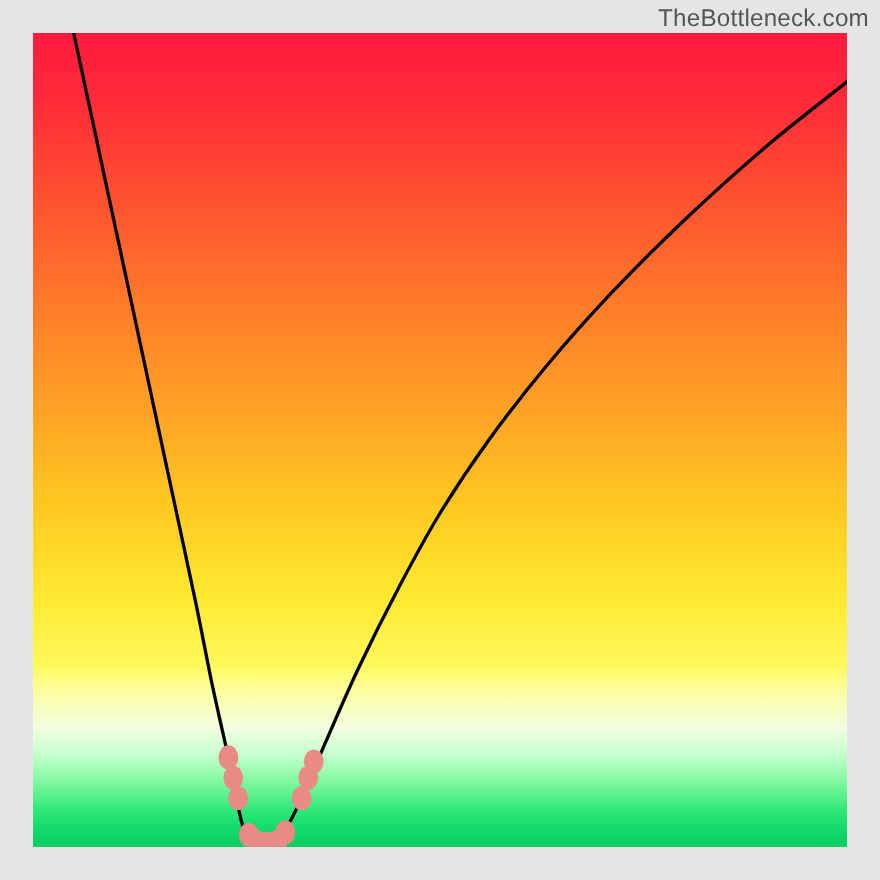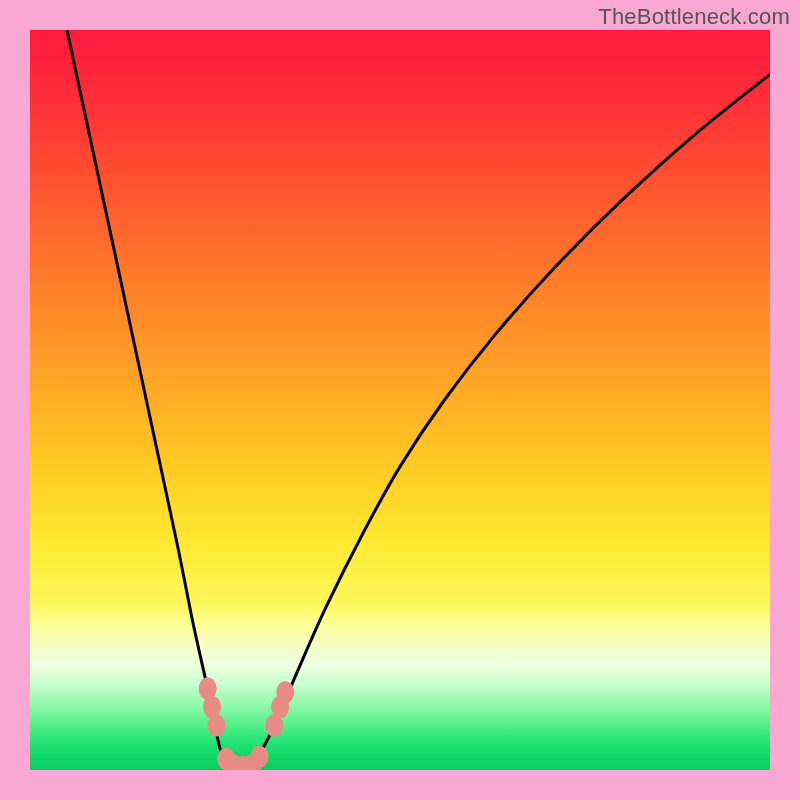--- a/index.html
+++ b/index.html
@@ -10,21 +10,21 @@
     background: #000000;
     overflow: hidden;
     font-family: Arial, Helvetica, sans-serif;
   }
   .frame {
     position: absolute;
     left: 0;
     top: 0;
     width: 800px;
     height: 800px;
-    background: #f9a8d4;
+    background: #e5e5e5;
   }
   .watermark {
     position: absolute;
     top: 4px;
     right: 10px;
     color: #555555;
     font-size: 22px;
     font-weight: 500;
     letter-spacing: 0.2px;
     z-index: 10;

